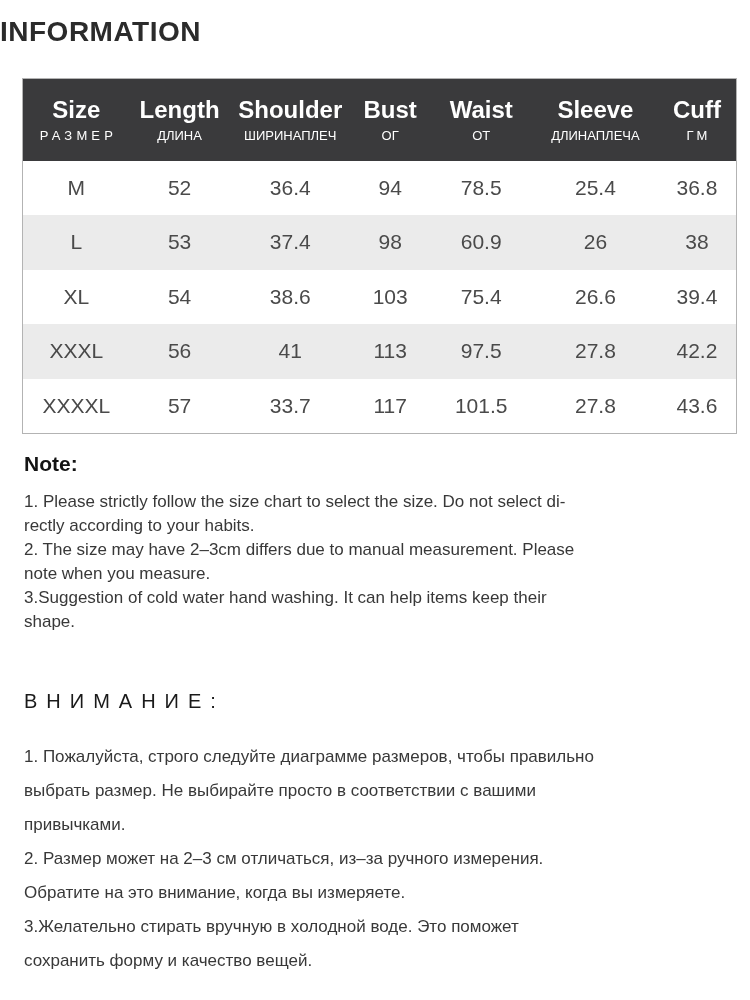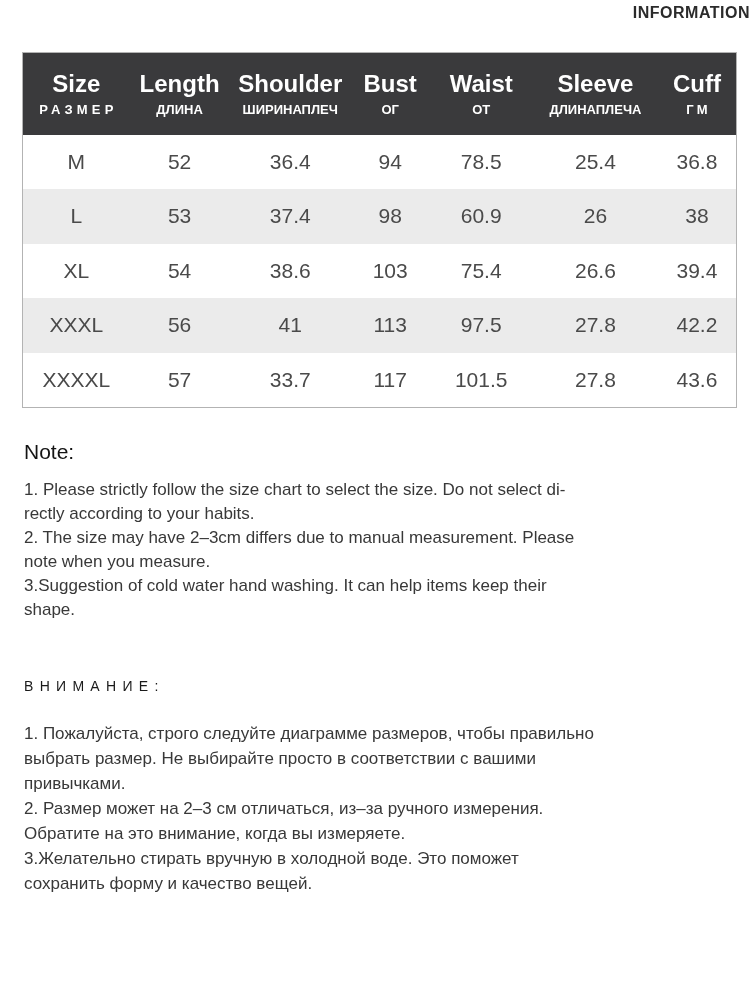--- a/index.html
+++ b/index.html
@@ -15,23 +15,23 @@
   body {
     width: 750px;
     height: 1000px;
     font-family: "Liberation Sans", "DejaVu Sans", sans-serif;
     color: var(--note-text);
     overflow: hidden;
   }
   .page { width: 750px; height: 1000px; position: relative; }
 
   .page-title {
-    margin-top: 4px;
-    text-align: right;
-    font-size: 16px;
+    margin-top: 16px;
+    text-align: left;
+    font-size: 28px;
     font-weight: 800;
     letter-spacing: 0.5px;
     color: var(--title-text);
   }
 
   table.size-chart {
     table-layout: fixed;
     border-collapse: collapse;
     width: 715px;
     margin: 30px 0 0 22px;
@@ -49,63 +49,63 @@
   }
   .th-en {
     font-size: 24px;
     font-weight: 700;
     line-height: 30px;
     white-space: nowrap;
   }
   .th-ru {
     margin-top: 3px;
     font-size: 13px;
-    font-weight: 700;
+    font-weight: 400;
     line-height: 15px;
     white-space: nowrap;
   }
   th:first-child .th-ru { letter-spacing: 0.32em; margin-right: -0.32em; }
   th:last-child  .th-ru { letter-spacing: 0.25em; margin-right: -0.25em; }
 
   table.size-chart td {
     height: 54.5px;
     text-align: center;
     vertical-align: middle;
     font-size: 21px;
     color: var(--body-text);
     border: none;
   }
   table.size-chart tbody tr:nth-child(2),
   table.size-chart tbody tr:nth-child(4) { background: var(--row-alt); }
 
   .notes { margin: 0 24px 0 24px; }
   .note-heading-en {
-    margin-top: 32px;
+    margin-top: 18px;
     font-size: 21px;
-    font-weight: 400;
+    font-weight: 700;
     color: #141414;
   }
   .note-body {
     margin-top: 14px;
     font-size: 17px;
     line-height: 24px;
     color: var(--note-text);
     white-space: pre-line;
   }
   .note-heading-ru {
     margin-top: 56px;
-    font-size: 14px;
+    font-size: 20px;
     font-weight: 400;
     letter-spacing: 0.45em;
     color: #1a1a1a;
   }
   .note-body-ru {
     margin-top: 27px;
     font-size: 17px;
-    line-height: 25px;
+    line-height: 34px;
     white-space: pre-line;
   }
 </style>
 </head>
 <body>
 
 <div class="page">
 
   <h1 class="page-title">INFORMATION</h1>
 

